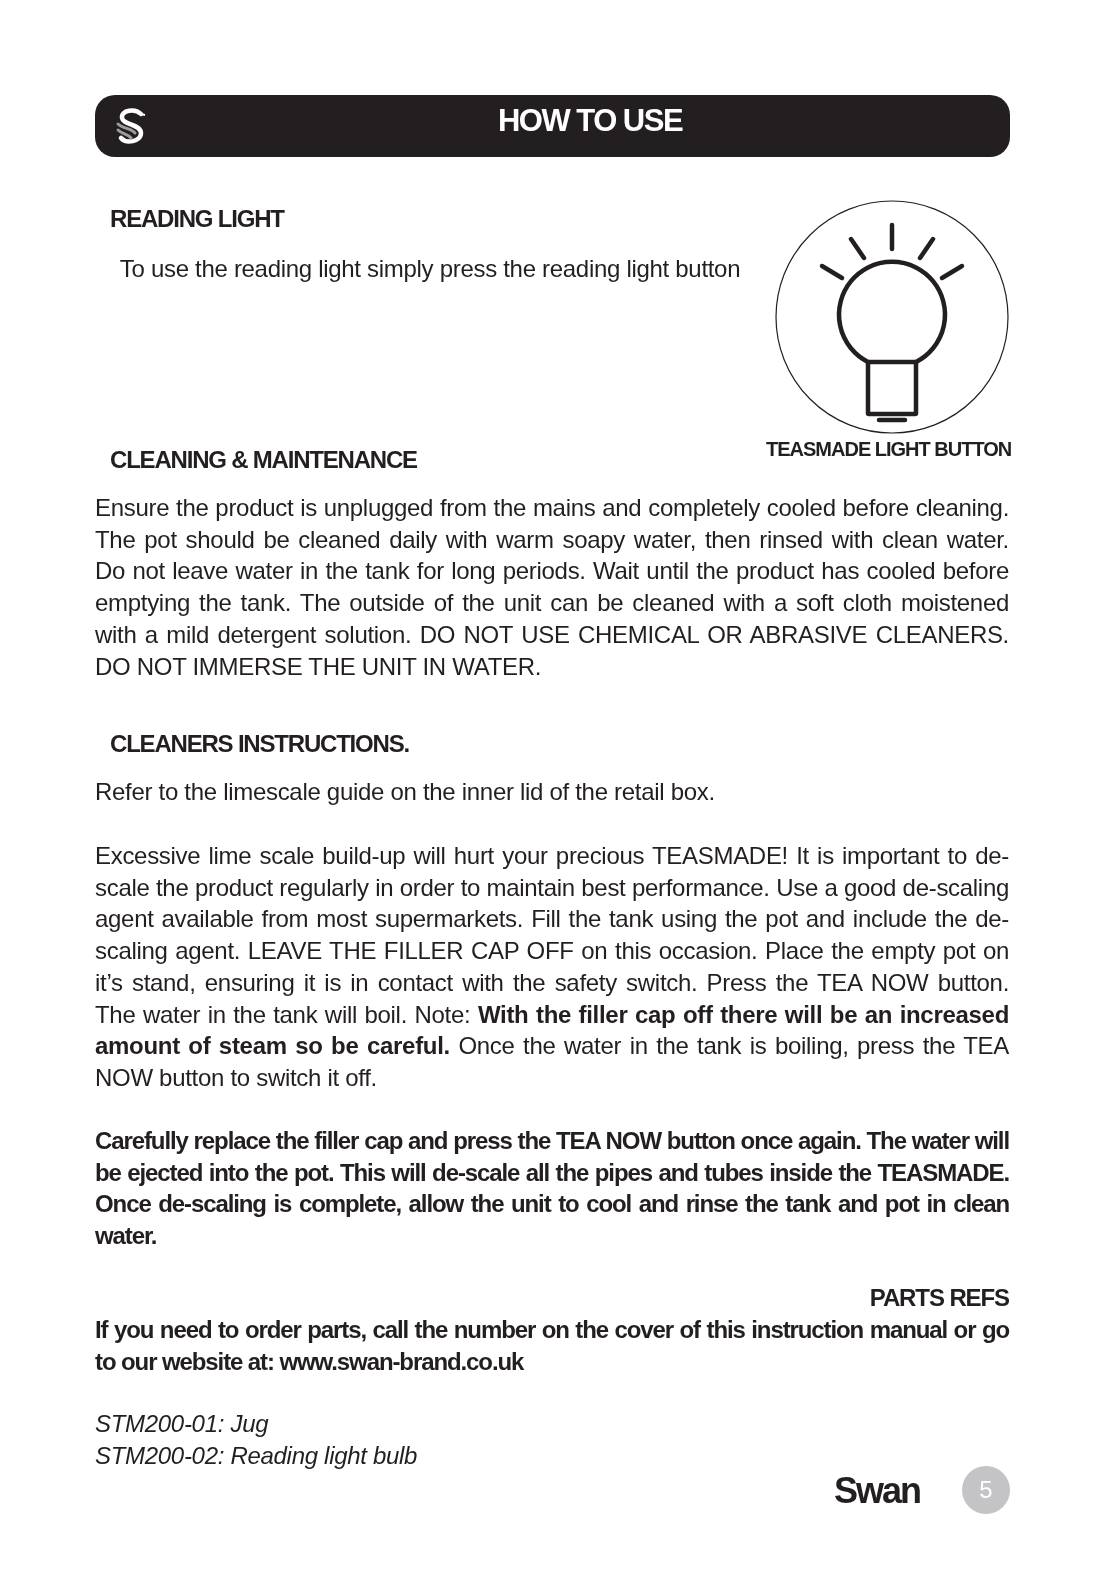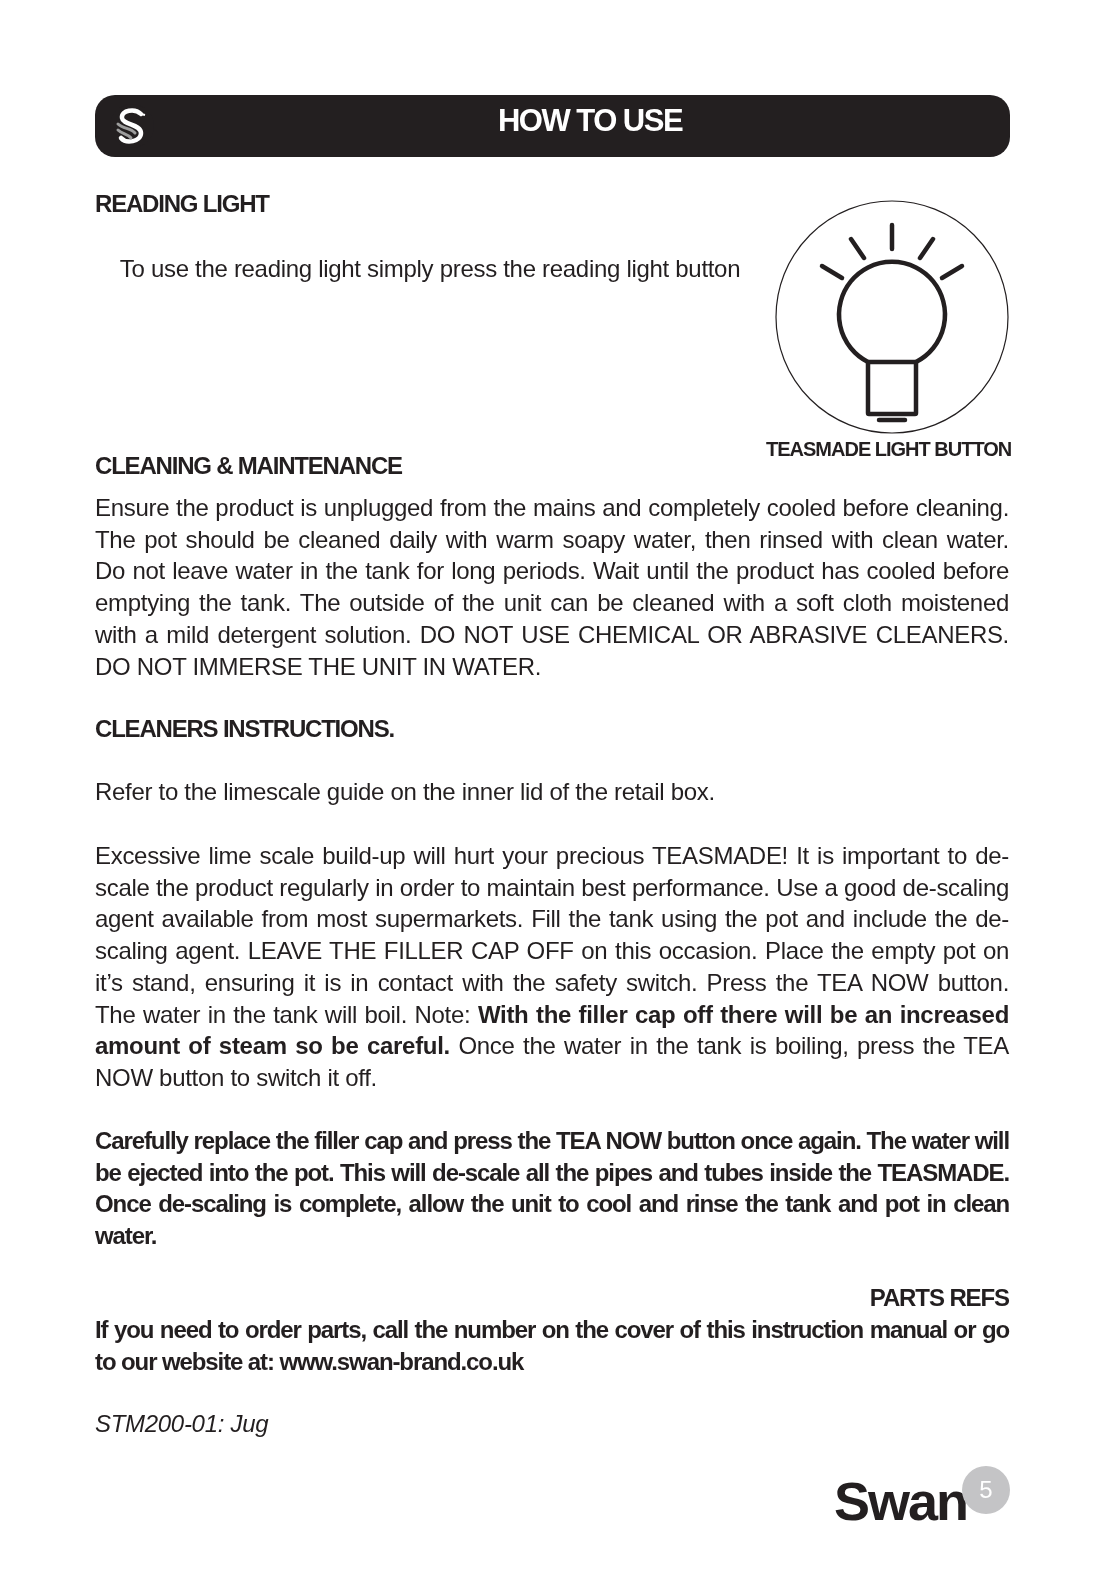--- a/index.html
+++ b/index.html
@@ -5,28 +5,28 @@
   html, body { margin: 0; padding: 0; background: #ffffff; }
   body { width: 1119px; height: 1588px; position: relative; overflow: hidden;
          font-family: "Liberation Sans", sans-serif; color: #231f20; }
   .header-bar { position: absolute; left: 95px; top: 95px; width: 915px; height: 62px;
                 background: #231f20; border-radius: 20px; }
   .header-logo { position: absolute; left: 14px; top: 8px; width: 46px; height: 46px; }
   .header-title { position: absolute; left: 0; right: 0; top: 0; line-height: 52px;
                   text-align: center; color: #ffffff; font-weight: bold; font-size: 31px;
                   letter-spacing: -1.5px; padding-left: 75px; }
   .heading { position: absolute; left: 95px; font-weight: bold; font-size: 24px;
-             letter-spacing: -1.2px; margin: 0; }
+             letter-spacing: -1.2px; margin: 15px; }
   .para { position: absolute; left: 95px; width: 914px; font-size: 24px; line-height: 31.7px;
           text-align: justify; margin: 0; letter-spacing: -0.3px; }
   .para.narrow-font { letter-spacing: -1.1px; font-weight: bold; }
   .bulb-wrap { position: absolute; left: 774px; top: 199px; width: 236px; height: 236px; }
   .bulb-caption { position: absolute; left: 766px; top: 438px; width: 232px; font-weight: bold;
                   font-size: 20px; letter-spacing: -1px; text-align: center; white-space: nowrap; }
-  .footer-logo { position: absolute; left: 834px; top: 1470px; font-weight: bold; font-size: 54px;
+  .footer-logo { position: absolute; left: 834px; top: 1470px; font-weight: bold; font-size: 36px;
                  letter-spacing: -2px; color: #231f20; }
   .page-num { position: absolute; left: 962px; top: 1466px; width: 48px; height: 48px; border-radius: 50%;
               background: #c4c4c6; color: #ffffff; font-size: 24px; line-height: 48px; text-align: center; }
   .line { display: block; font-style: italic; }
   b { font-weight: bold; }
 </style>
 </head>
 <body>
 
 <div class="header-bar">
@@ -51,31 +51,32 @@
     <line x1="159" y1="40" x2="146" y2="59"></line>
     <line x1="48" y1="67" x2="68" y2="79"></line>
     <line x1="188" y1="67" x2="168" y2="79"></line>
     <path d="M94 163 A 53 53 0 1 1 142 163"></path>
     <rect x="94" y="163" width="48" height="52" rx="1"></rect>
     <line x1="105" y1="221" x2="131" y2="221"></line>
   </g>
 </svg>
 <div class="bulb-caption">TEASMADE LIGHT BUTTON</div>
 
-<h2 class="heading" style="top:452px;">CLEANING &amp; MAINTENANCE</h2>
+<h2 class="heading" style="top:431px;">CLEANING &amp; MAINTENANCE</h2>
 <p class="para" style="top:492px;">Ensure the product is unplugged from the mains and completely cooled before cleaning. The pot should be cleaned daily with warm soapy water, then rinsed with clean water. Do not leave water in the tank for long periods. Wait until the product has cooled before emptying the tank. The outside of the unit can be cleaned with a soft cloth moistened with a mild detergent solution. DO NOT USE CHEMICAL OR ABRASIVE CLEANERS. DO NOT IMMERSE THE UNIT IN WATER.</p>
 
 <h2 class="heading" style="top:715px;">CLEANERS INSTRUCTIONS.</h2>
 <p class="para" style="top:776px;">Refer to the limescale guide on the inner lid of the retail box.</p>
 
 <p class="para" style="top:840px;"><span>Excessive lime scale build-up will hurt your precious TEASMADE! It is important to de-scale the product regularly in order to maintain best performance. Use a good de-scaling agent available from most supermarkets. Fill the tank using the pot and include the de-scaling agent. LEAVE THE FILLER CAP OFF on this occasion. Place the empty pot on it’s stand, ensuring it is in contact with the safety switch. Press the TEA NOW button. The water in the tank will boil. Note: </span><b>With the filler cap off there will be an increased amount of steam so be careful.</b><span> Once the water in the tank is boiling, press the TEA NOW button to switch it off.</span></p>
 
 <p class="para narrow-font" style="top:1125px;">Carefully replace the filler cap and press the TEA NOW button once again. The water will be ejected into the pot. This will de-scale all the pipes and tubes inside the TEASMADE. Once de-scaling is complete, allow the unit to cool and rinse the tank and pot in clean water.</p>
 
 <p class="para narrow-font" style="top:1282px; text-align:right;">PARTS REFS</p>
 <p class="para narrow-font" style="top:1314px;">If you need to order parts, call the number on the cover of this instruction manual or go to our website at: www.swan-brand.co.uk</p>
 
 <div class="para" style="top:1408px; text-align:left;">
   <span class="line">STM200-01: Jug</span>
+  <span class="line">STM200-02: Reading light bulb</span>
 </div>
 
 <div class="footer-logo">Swan</div>
 <div class="page-num">5</div>
 
 </body></html>

